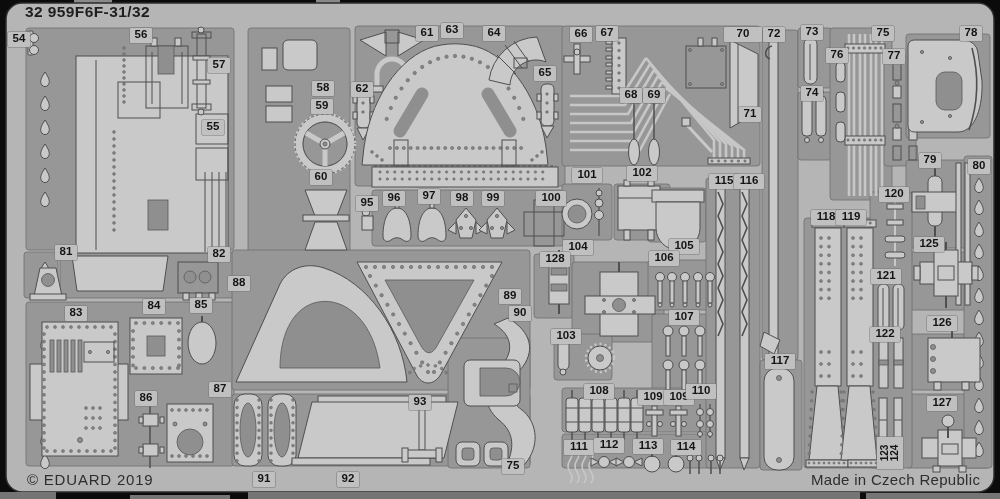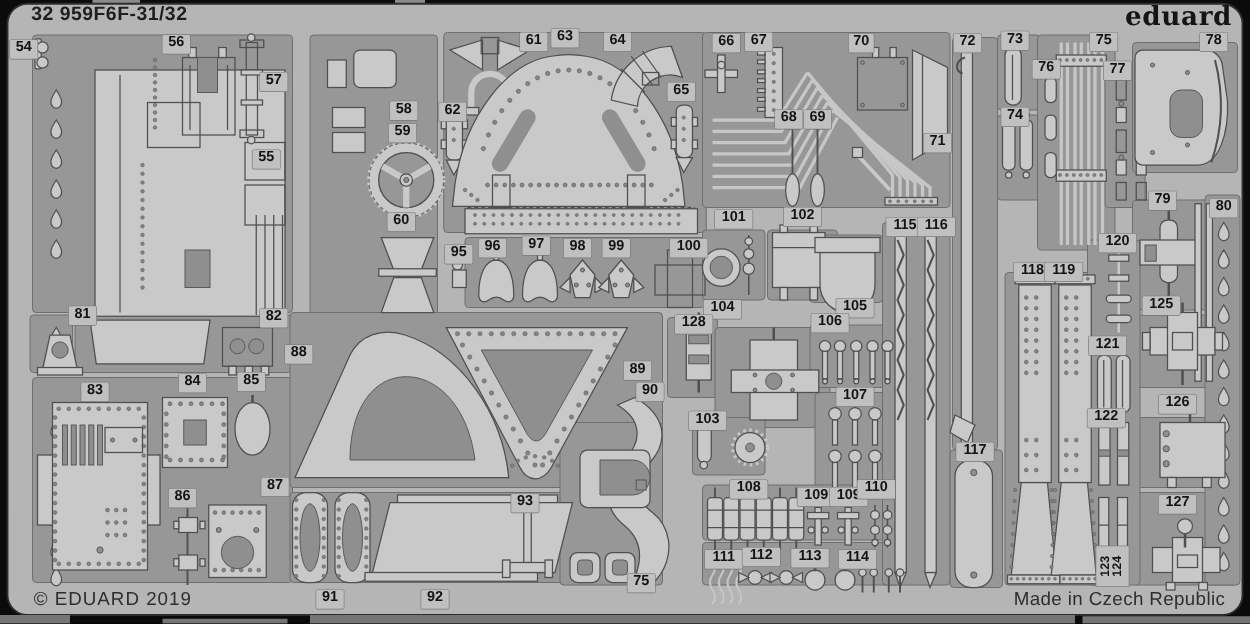--- a/index.html
+++ b/index.html
@@ -976,21 +976,21 @@
       <div class="plab" style="left: 310px; top: 170px; width: 22px;">60</div>
       <div class="plab" style="left: 416px; top: 26px; width: 22px;">61</div>
       <div class="plab" style="left: 351px; top: 70px; width: 22px; margin-top: 12px;">62</div>
       <div class="plab" style="left: 441px; top: 23px; width: 22px;">63</div>
       <div class="plab" style="left: 483px; top: 26px; width: 22px;">64</div>
       <div class="plab" style="left: 534px; top: 66px; width: 22px;">65</div>
       <div class="plab" style="left: 570px; top: 27px; width: 22px;">66</div>
       <div class="plab" style="left: 596px; top: 26px; width: 22px;">67</div>
       <div class="plab" style="left: 620px; top: 88px; width: 22px;">68</div>
       <div class="plab" style="left: 643px; top: 88px; width: 22px;">69</div>
-      <div class="plab" style="left: 679px; top: 27px; width: 20px;">70</div>
+      <div class="plab" style="left: 724px; top: 27px; width: 38px;">70</div>
       <div class="plab" style="left: 739px; top: 107px; width: 22px;">71</div>
       <div class="plab" style="left: 763px; top: 27px; width: 22px;">72</div>
       <div class="plab" style="left: 801px; top: 25px; width: 22px;">73</div>
       <div class="plab" style="left: 801px; top: 86px; width: 22px;">74</div>
       <div class="plab" style="left: 826px; top: 26px; width: 22px; margin-left: 46px;">75</div>
       <div class="plab" style="left: 826px; top: 48px; width: 22px;">76</div>
       <div class="plab" style="left: 883px; top: 49px; width: 22px;">77</div>
       <div class="plab" style="left: 960px; top: 26px; width: 22px;">78</div>
       <div class="plab" style="left: 919px; top: 153px; width: 22px;">79</div>
       <div class="plab" style="left: 968px; top: 159px; width: 22px;">80</div>
@@ -1041,20 +1041,19 @@
       <div class="plab" style="left: 927px; top: 316px; width: 30px;">126</div>
       <div class="plab" style="left: 927px; top: 396px; width: 30px;">127</div>
       <div class="plab" style="left: 540px; top: 252px; width: 30px;">128</div>
     </div>
 
   <div class="hdr">
     <span>32 959</span>
     <span>F6F-3</span>
     <span>1/32</span>
   </div>
-  <div class="brand">eduard</div>
   <div class="copyright">© EDUARD 2019</div>
   <div class="madein">Made in Czech Republic</div>
   <div class="rotlab">
     <span>123</span>
       <span>124</span>
   </div>
 </div>
 
 </body></html>

